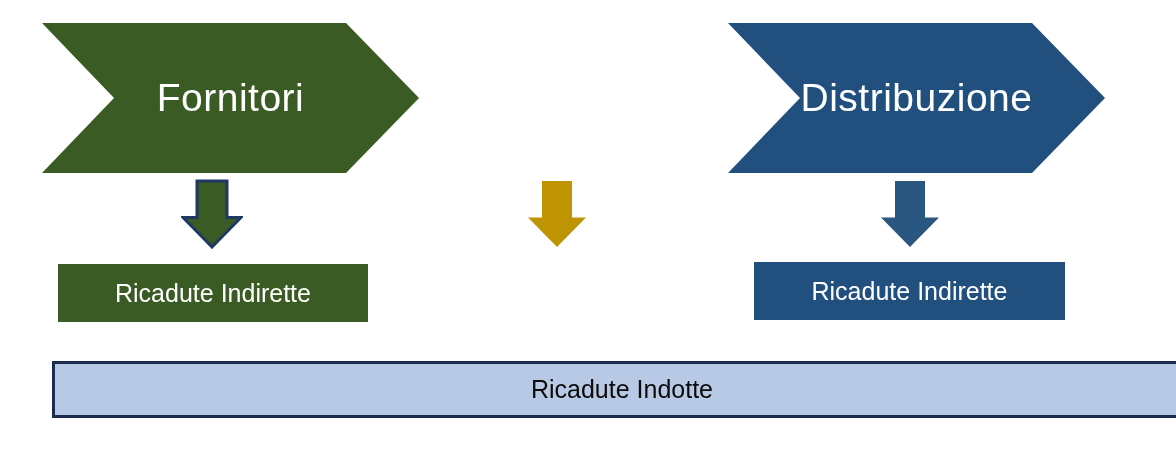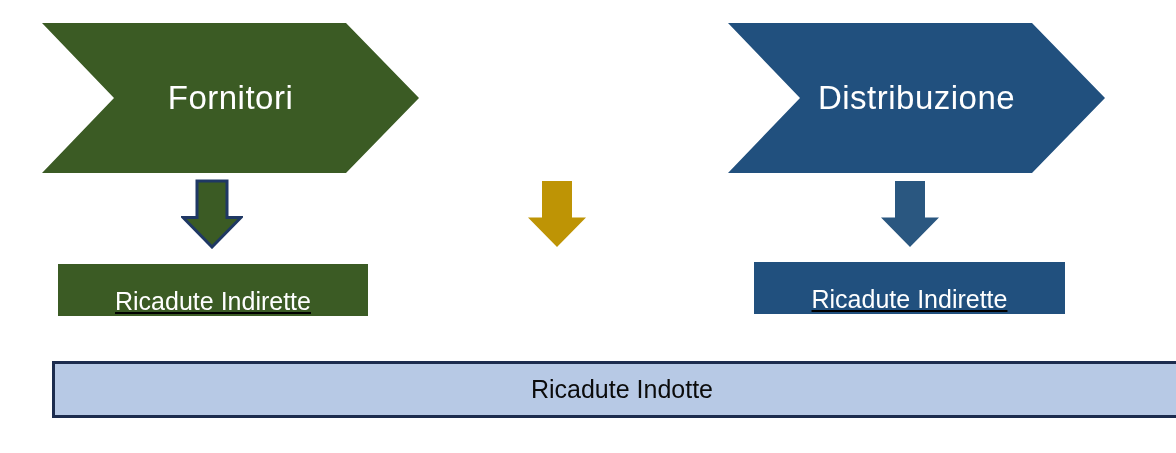--- a/index.html
+++ b/index.html
@@ -22,21 +22,21 @@
     top: 23px;
     width: 377px;
     height: 150px;
     display: flex;
     align-items: center;
     justify-content: center;
     clip-path: polygon(0px 0px, 304px 0px, 377px 75px, 304px 150px, 0px 150px, 72px 75px);
   }
   .chevron .label {
     color: #ffffff;
-    font-size: 33px;
+    font-size: 39px;
     letter-spacing: 0.5px;
     white-space: nowrap;
   }
   .chevron.green { left: 42px;  background: #3B5B24; }
   .chevron.gold  { left: 387px; background: #BE9405; }
   .chevron.blue  { left: 728px; background: #21507E; }
 
   
   .down-arrow {
     position: absolute;
@@ -45,26 +45,25 @@
     height: 70px;
   }
   .down-arrow.a1 { left: 181px; }
   .down-arrow.a2 { left: 526px; }
   .down-arrow.a3 { left: 879px; }
 
   
   .outcome-box {
     position: absolute;
     top: 264px;
-    height: 52px;
+    height: 58px;
     display: flex;
-    align-items: flex-end;
+    align-items: center;
     justify-content: center;
     box-sizing: border-box;
-    text-decoration: underline;
   }
   .outcome-box .label {
     color: #ffffff;
     font-size: 25px;
     white-space: nowrap;
   }
   .outcome-box.green { left: 58px;  width: 310px; background: #3B5B24; }
   .outcome-box.gold  { left: 407px; width: 308px; background: #BE9405; }
   .outcome-box.blue  { left: 754px; width: 311px; background: #21507E; top: 262px; }
 

